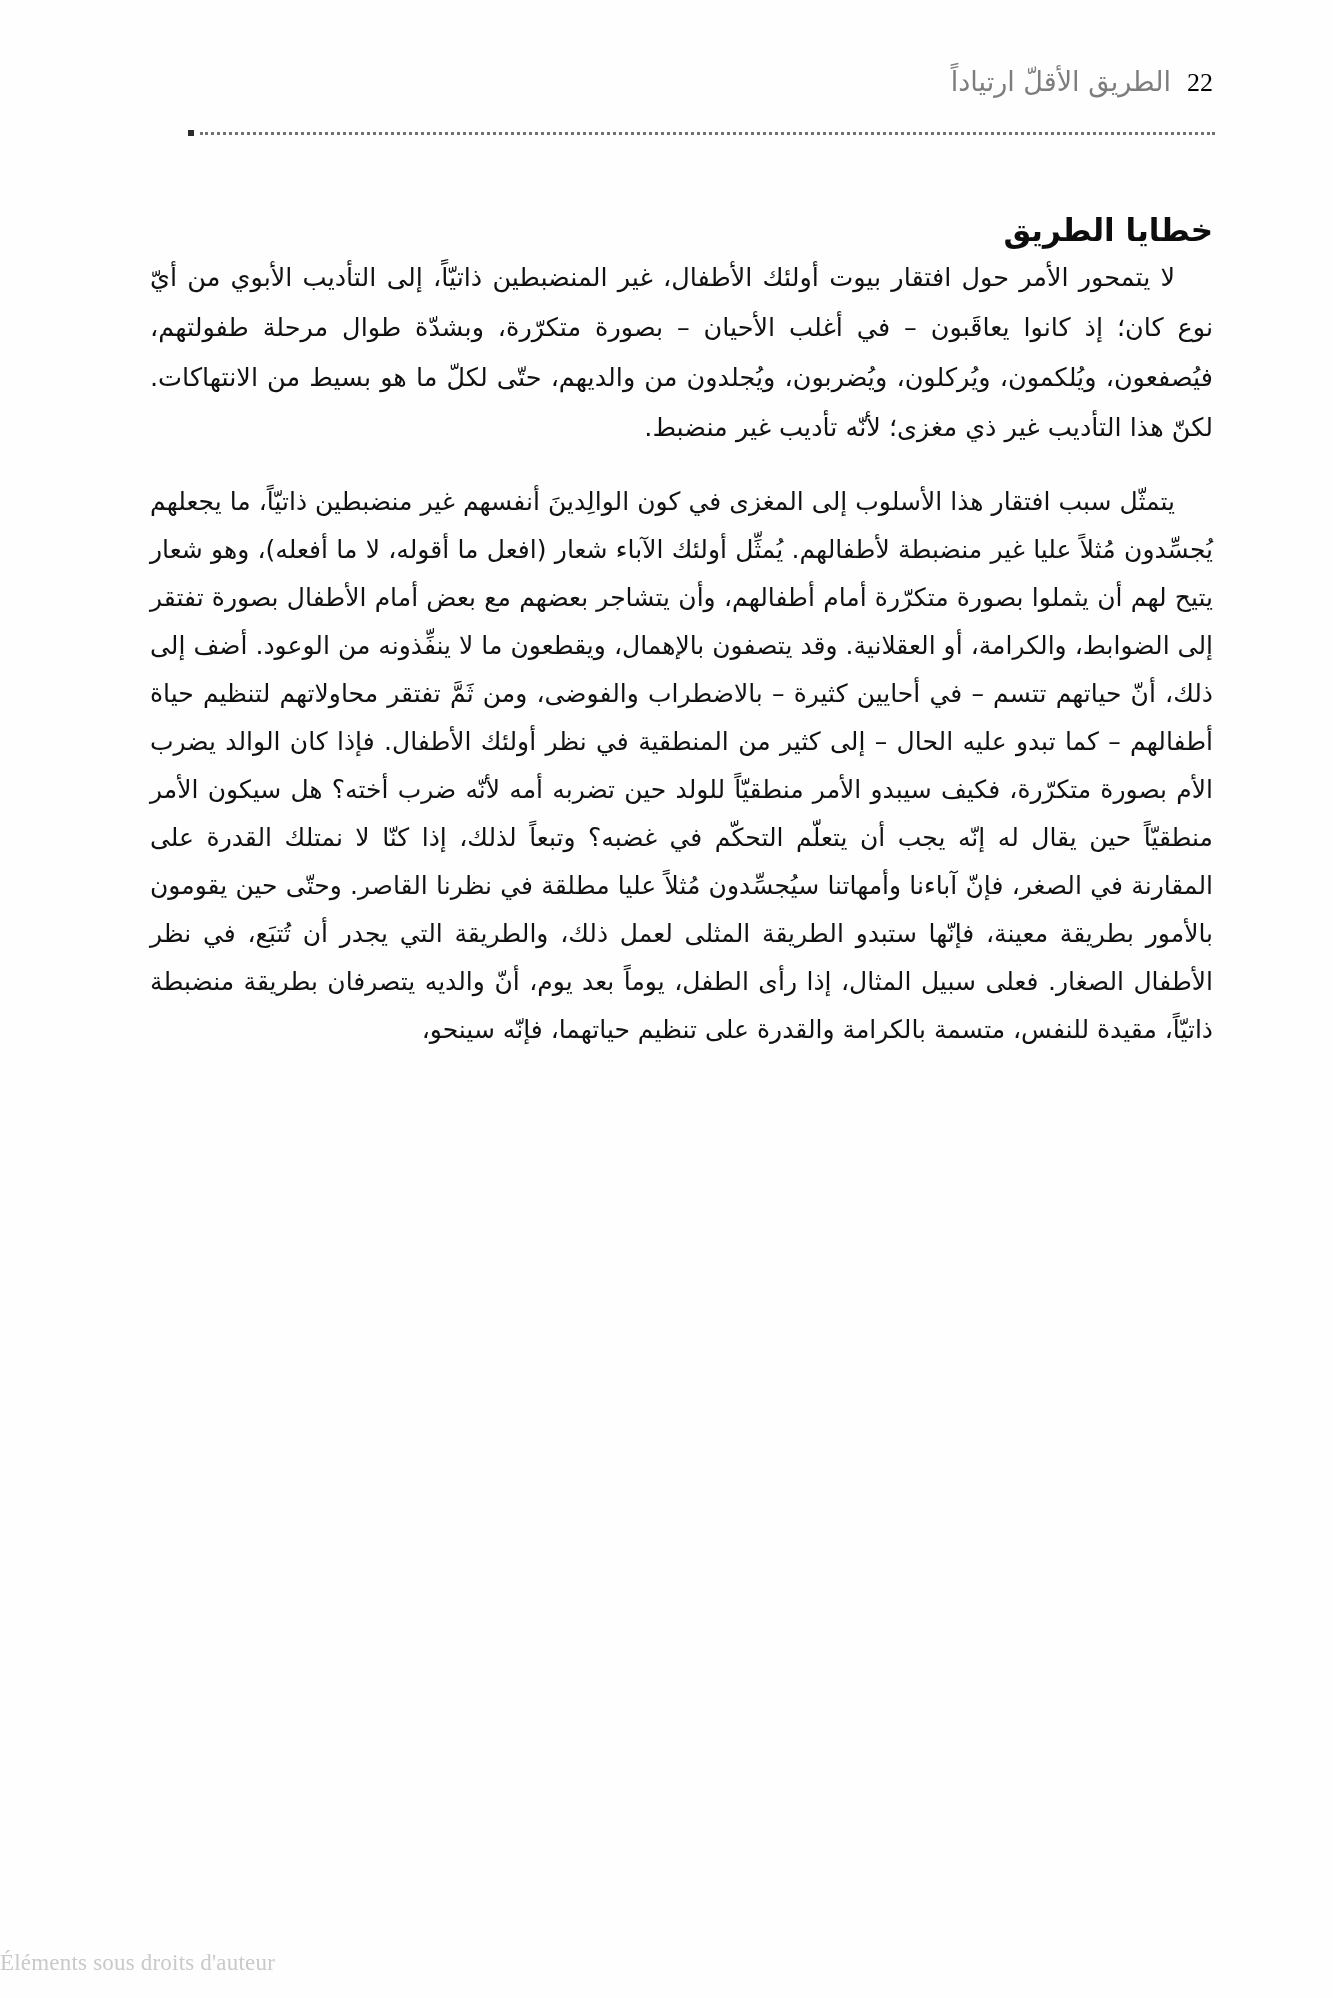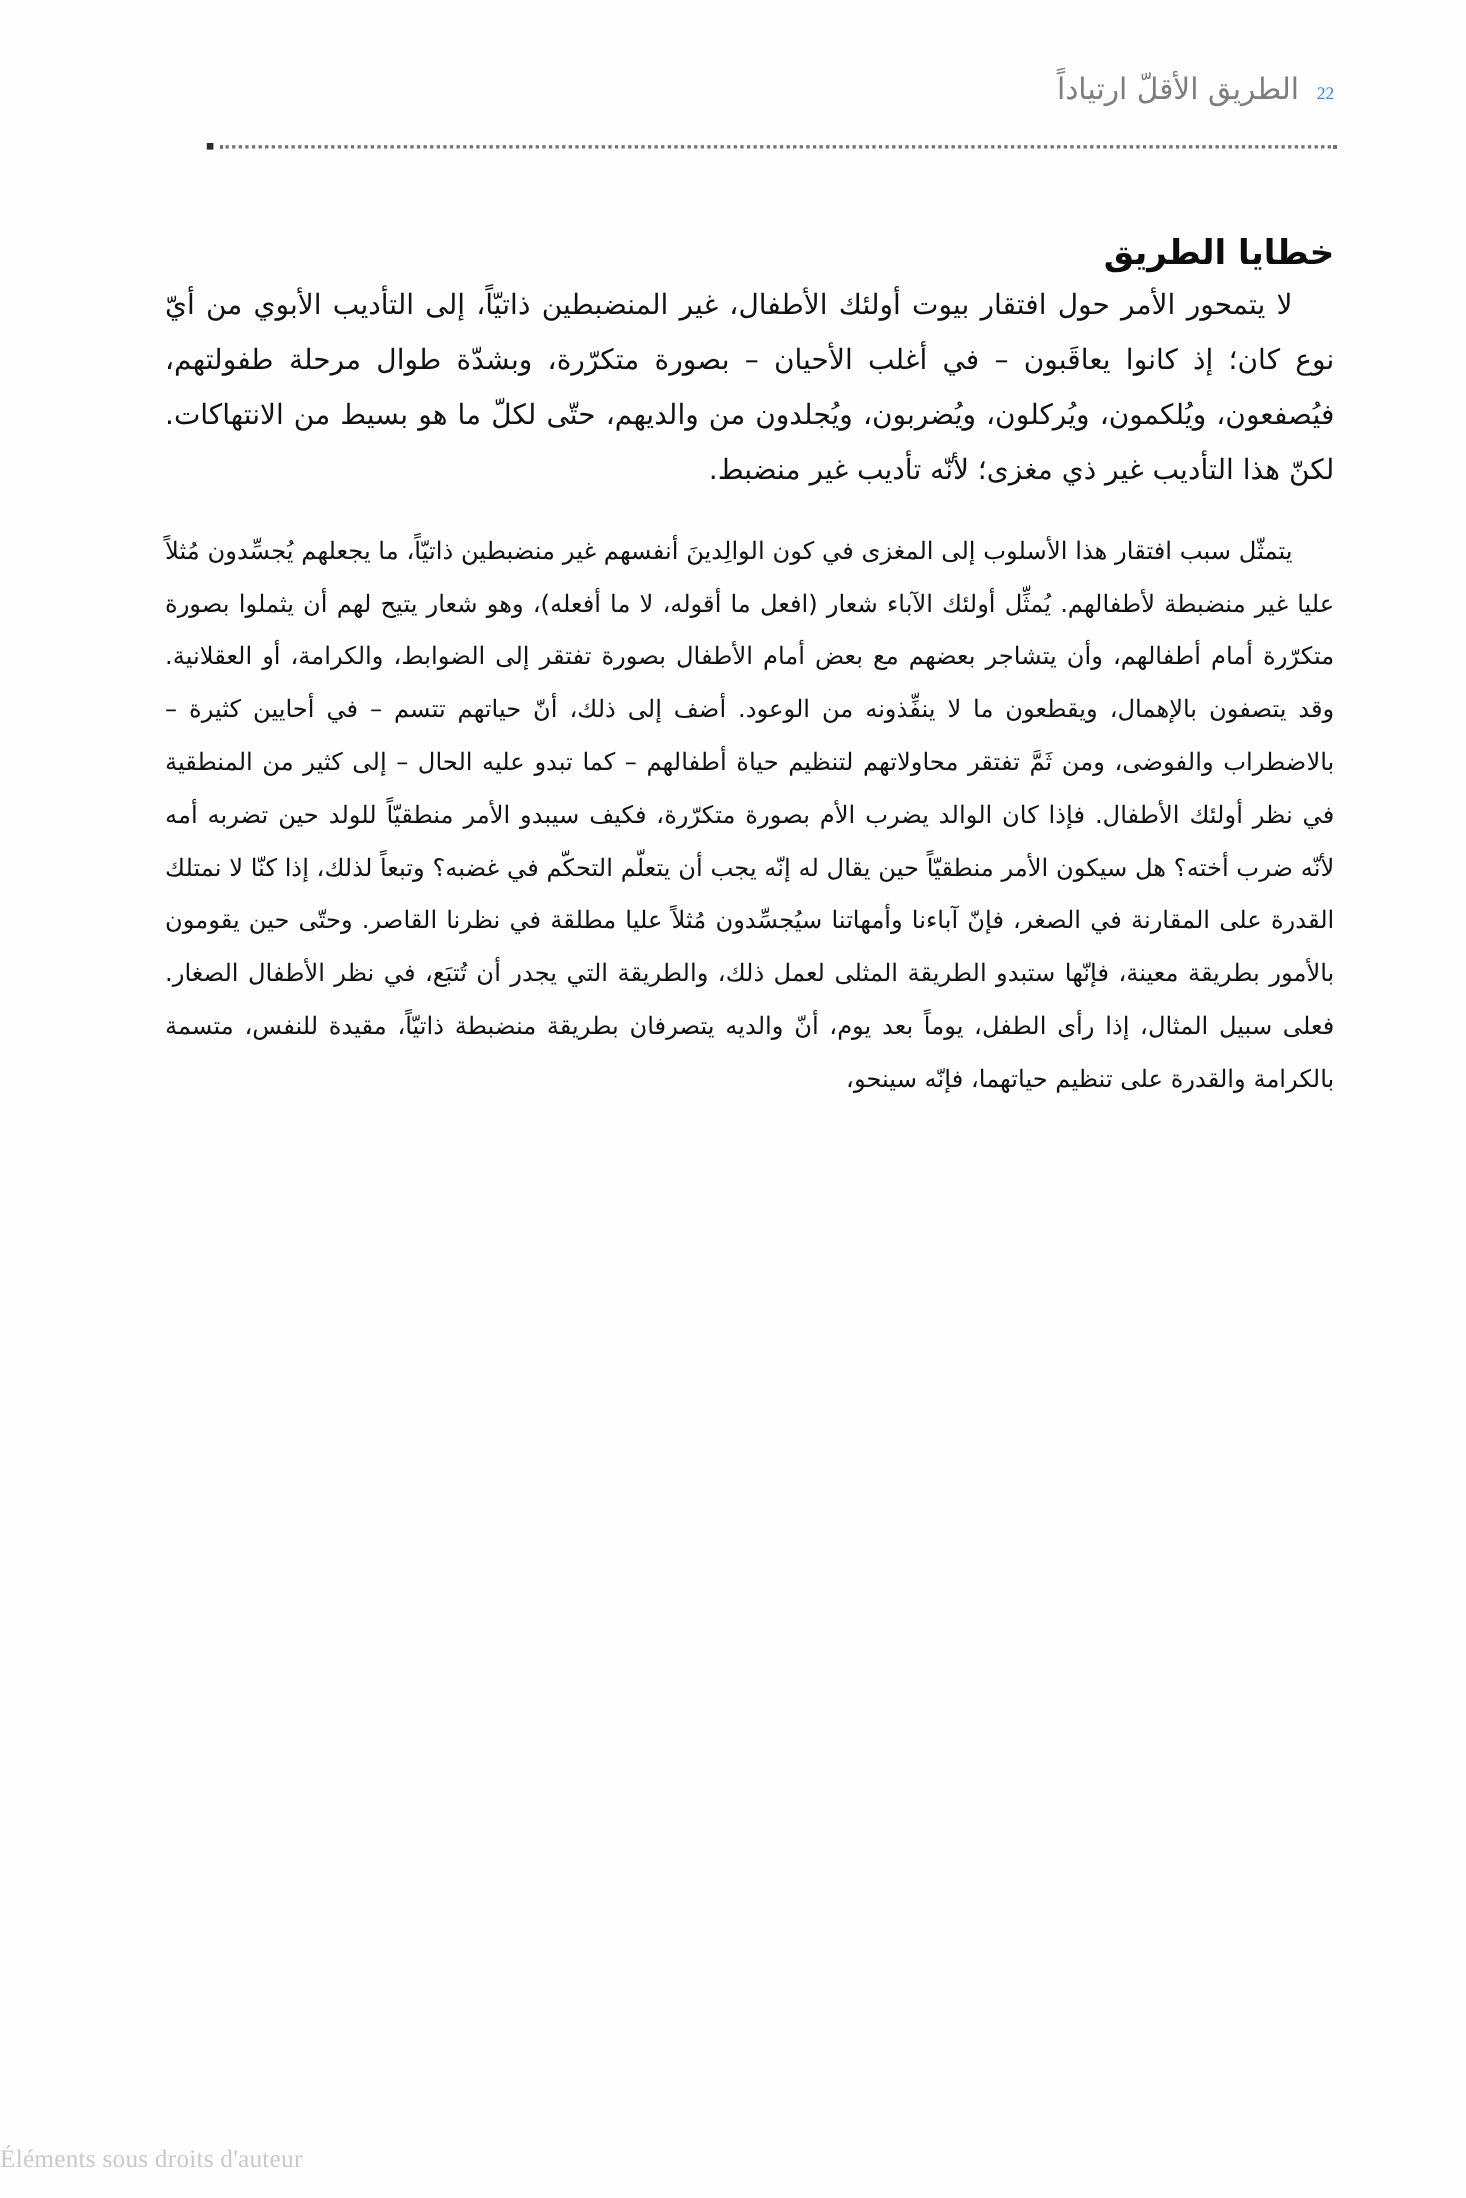--- a/index.html
+++ b/index.html
@@ -31,22 +31,22 @@
     direction: rtl;
   }
   .header-title {
     font-size: 27px;
     color: #7d7d7d;
     letter-spacing: 0px;
     white-space: nowrap;
     font-family: "DejaVu Sans", sans-serif;
   }
   .header-pagenum {
-    font-size: 16px;
-    color: #3b82f6;
+    font-size: 26px;
+    color: #000000;
     font-family: "Liberation Serif", serif;
     white-space: nowrap;
   }
 
   
   .rule-wrap {
     position: absolute;
     top: 126px;
     left: 188px;
     right: 118px;
@@ -99,21 +99,21 @@
     text-align: justify;
     text-justify: inter-word;
     direction: rtl;
     font-family: "DejaVu Sans", sans-serif;
   }
   .para.indent {
     text-indent: 38px;
   }
   .para.tight {
     line-height: 48px;
-    font-size: 22px;
+    font-size: 25px;
   }
   .para:last-child { margin-bottom: 0; }
 
   
   .footer-watermark {
     position: absolute;
     bottom: 22px;
     left: 0;
     right: 96px;
     text-align: left;

